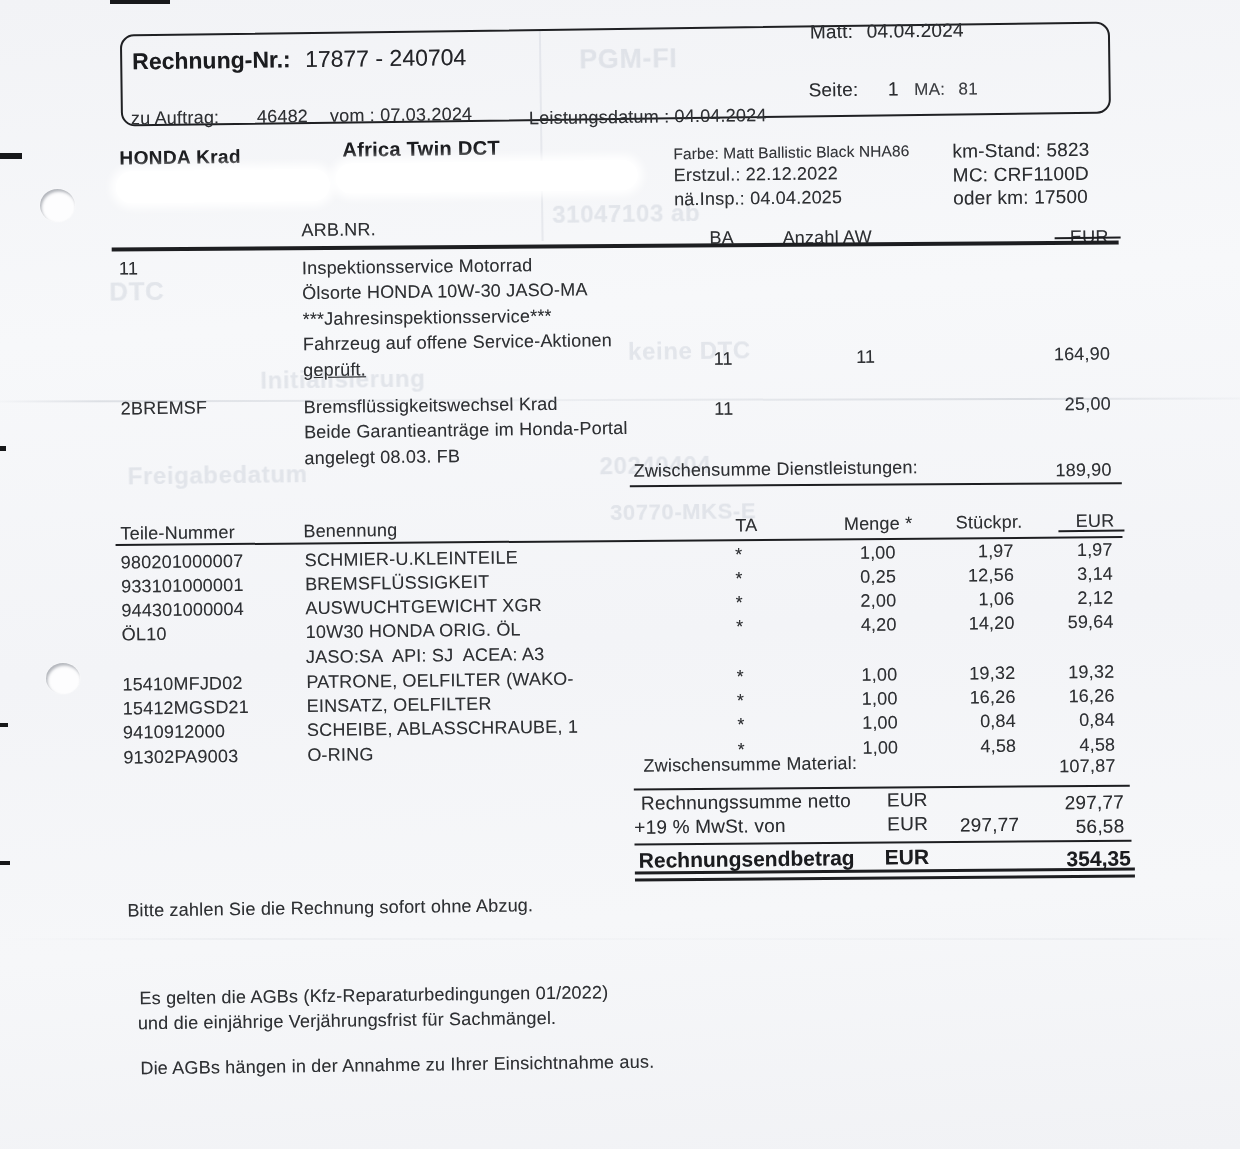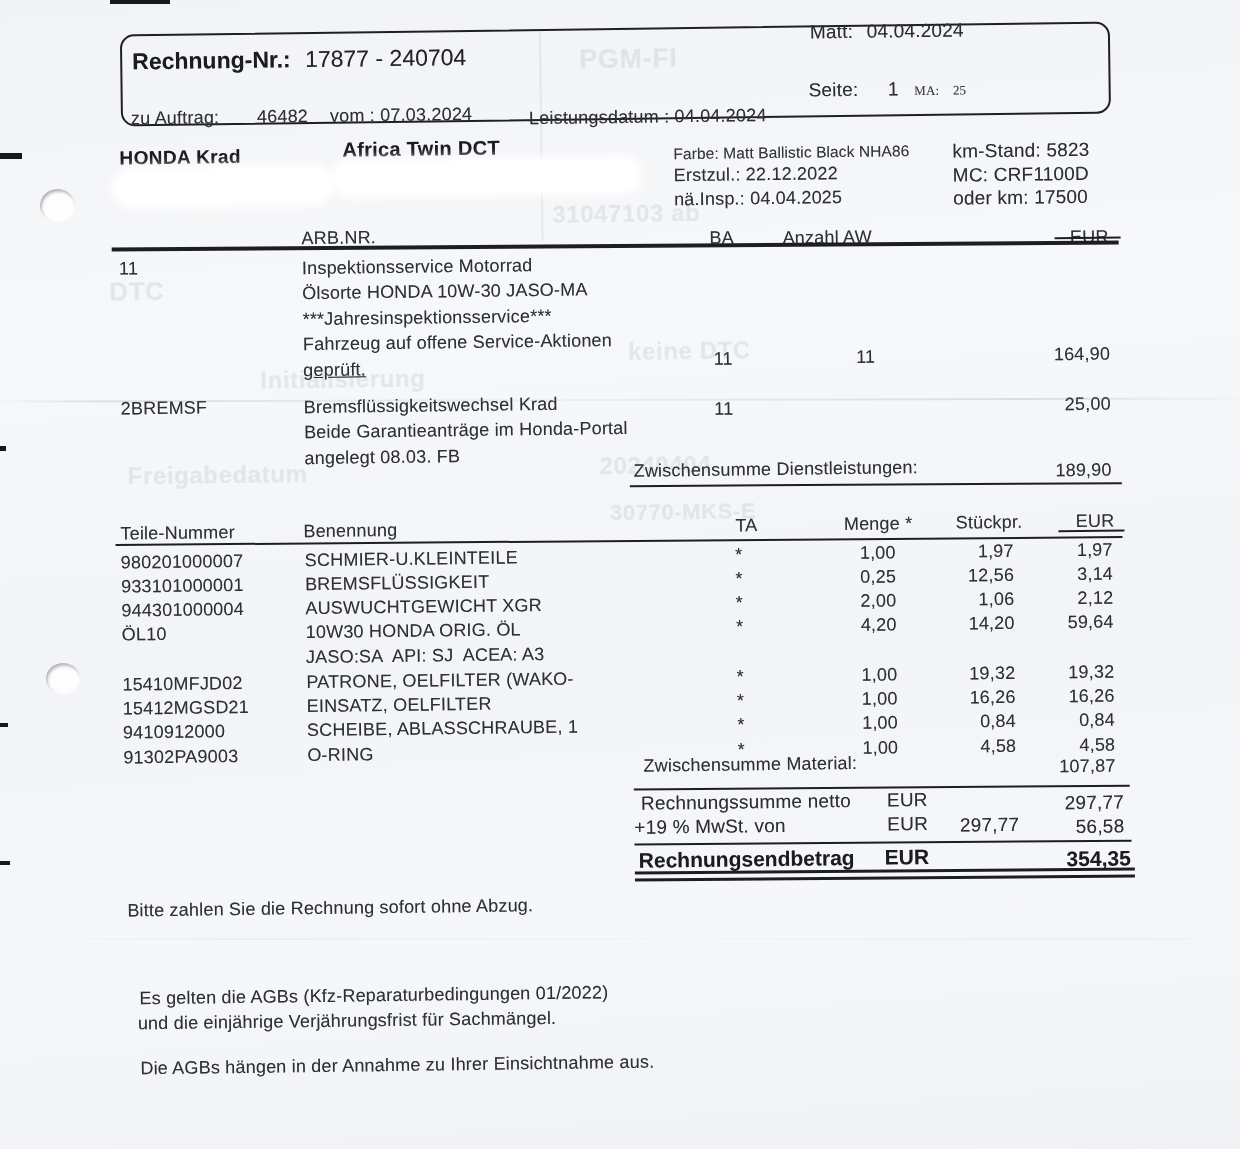--- a/index.html
+++ b/index.html
@@ -9,21 +9,21 @@
          background:linear-gradient(176deg,#f2f3f6 0%,#f7f8fa 28%,#f3f4f7 55%,#f6f7f9 78%,#f1f2f5 100%);}
   .doc{position:absolute;inset:0;transform:rotate(-0.75deg);transform-origin:620px 500px;
        color:#2e3033;text-shadow:0 0 .5px rgba(42,44,48,.35);}
   .abs{position:absolute;}
 
   
   .t18{font-size:18px;letter-spacing:.2px;color:#2e3033;}
   .t19{font-size:19px;letter-spacing:.2px;color:#2b2d30;}
   .t20{font-size:20px;letter-spacing:.2px;color:#2b2d30;}
   .t16{font-size:15.5px;letter-spacing:.1px;color:#333539;}
-  .t12{font-size:13px;color:#3c3e42;font-family:Liberation Serif, serif;}
+  .t12{font-size:17px;color:#3c3e42;}
   .b{font-weight:700;color:#1b1c1f;}
 
   
   .hbox{left:126px;top:28px;width:986px;height:88px;border:2.6px solid #1f2023;border-radius:14px;}
   .hbox .inner{position:absolute;inset:0;overflow:visible;}
 
   
   .rule{background:#1d1e21;}
 
   
@@ -107,21 +107,21 @@
             <span style="font-size:23px;color:#232428;margin-left:10px;">17877 - 240704</span>
           </div>
           <div class="abs t19" style="left:688px;top:-6px;">
             <span>Matt:</span>
             <span style="margin-left:8px;">04.04.2024</span>
           </div>
           <div class="abs t19" style="left:686px;top:52px;">
             <span>Seite:</span>
             <span style="margin-left:24px;">1</span>
             <span class="t12" style="margin-left:10px;">MA:</span>
-            <span class="t12" style="margin-left:8px;">25</span>
+            <span class="t12" style="margin-left:8px;">81</span>
           </div>
           <div class="abs t18" style="left:8px;top:72px;width:970px;">
             <span class="abs" style="left:0px;">zu Auftrag:</span>
             <span class="abs" style="left:126px;">46482</span>
             <span class="abs" style="left:199px;">vom : 07.03.2024</span>
             <span class="abs" style="left:398px;transform:translateY(5px);">Leistungsdatum : 04.04.2024</span>
           </div>
         </div>
       </div>
 
@@ -131,21 +131,21 @@
       <div class="abs blob" style="left:340px;top:160px;width:302px;height:30px;"></div>
 
       <span class="abs t16" style="left:678px;top:146px;">Farbe: Matt Ballistic Black NHA86</span>
       <span class="abs t18" style="left:678px;top:166px;">Erstzul.: 22.12.2022</span>
       <span class="abs t18" style="left:678px;top:190px;">nä.Insp.: 04.04.2025</span>
 
       <span class="abs t19" style="left:957px;top:145px;">km-Stand: 5823</span>
       <span class="abs t19" style="left:957px;top:169px;">MC: CRF1100D</span>
       <span class="abs t19" style="left:957px;top:192px;">oder km: 17500</span>
 
-      <span class="abs t18" style="left:305px;top:224px;">ARB.NR.</span>
+      <span class="abs t18" style="left:305px;top:216px;">ARB.NR.</span>
       <span class="abs t18 sv-ba" style="top:229px;text-align:center;">BA</span>
       <span class="abs t18" style="left:786px;top:230px;">Anzahl AW</span>
       <span class="abs t18 sv-eur" style="top:233px;">EUR</span>
       <div class="abs rule" style="left:1058px;top:243px;width:66px;height:2px;"></div>
       <div class="abs rule" style="left:115px;top:244px;width:1007px;height:3.5px;transform:rotate(.35deg);"></div>
 
       <span class="abs t18" style="left:122px;top:252px;">11</span>
       <span class="abs t18" style="left:305px;top:254px;">Inspektionsservice Motorrad</span>
       <span class="abs t18" style="left:305px;top:279px;">Ölsorte HONDA 10W-30 JASO-MA</span>
       <span class="abs t18" style="left:305px;top:305px;">***Jahresinspektionsservice***</span>

